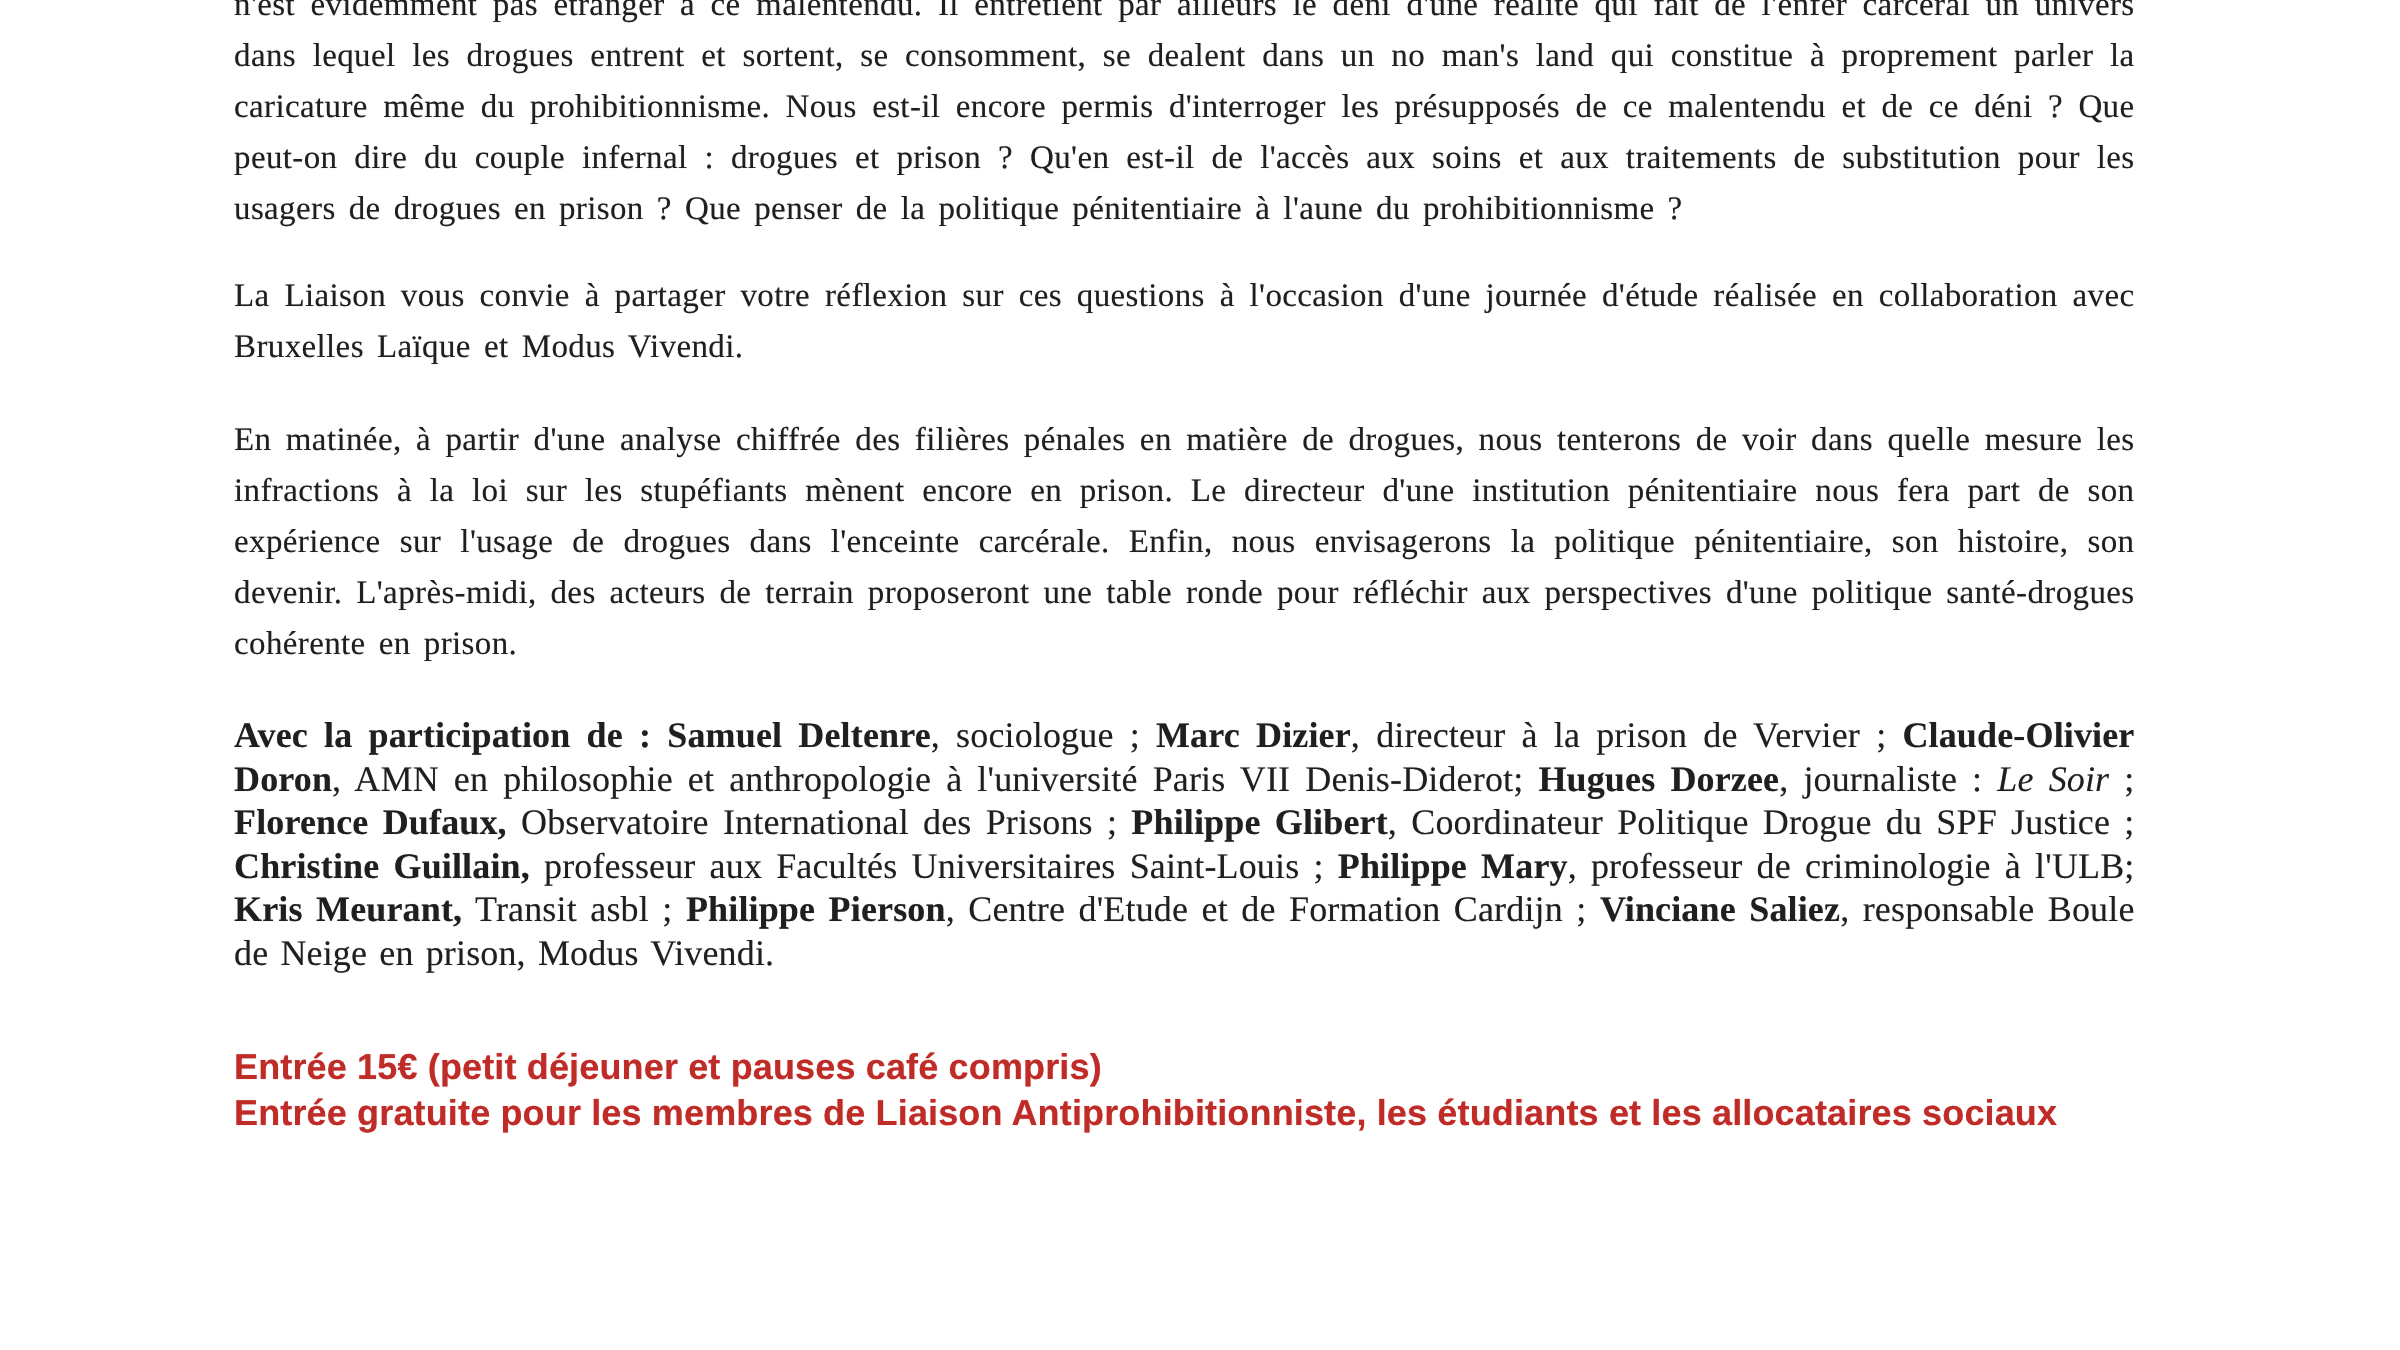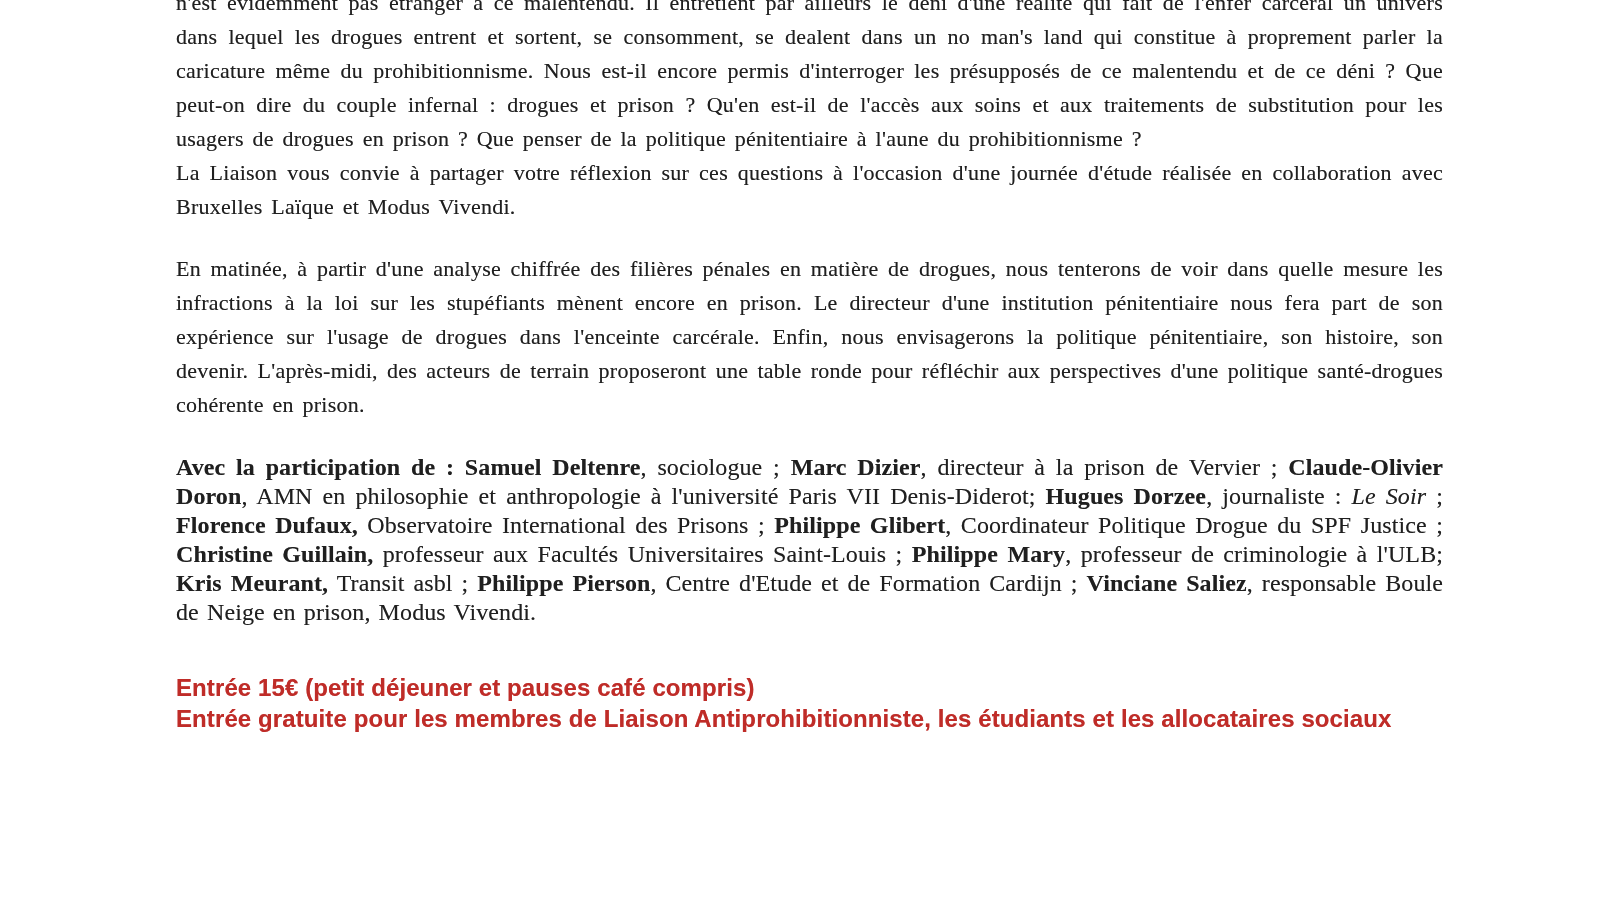--- a/index.html
+++ b/index.html
@@ -11,37 +11,37 @@
   body { background: #ffffff; }
   .page {
     position: relative;
     width: 1600px;
     height: 900px;
     background: var(--bg);
     overflow: hidden;
   }
   .content {
     position: absolute;
-    left: 176px;
+    left: 156px;
     top: 0;
     width: 1267px;
   }
   .body-par {
     margin: 0;
     font-family: "Liberation Serif", serif;
     font-size: 22px;
     line-height: 34px;
     letter-spacing: 0.25px;
     word-spacing: 3px;
     color: var(--text);
     text-align: justify;
     text-shadow: 0 0 0.5px rgba(40,40,40,0.5);
   }
   .par-1 { margin-top: -14px; }
-  .par-2 { }
+  .par-2 { margin-top: 24px; }
   .par-3 { margin-top: 28px; }
   .participants {
     margin: 31px 0 0 0;
     font-family: Liberation Serif, serif;
     font-size: 24px;
     line-height: 29px;
     letter-spacing: 0.1px;
     word-spacing: 2px;
     color: var(--text);
     text-align: justify;

